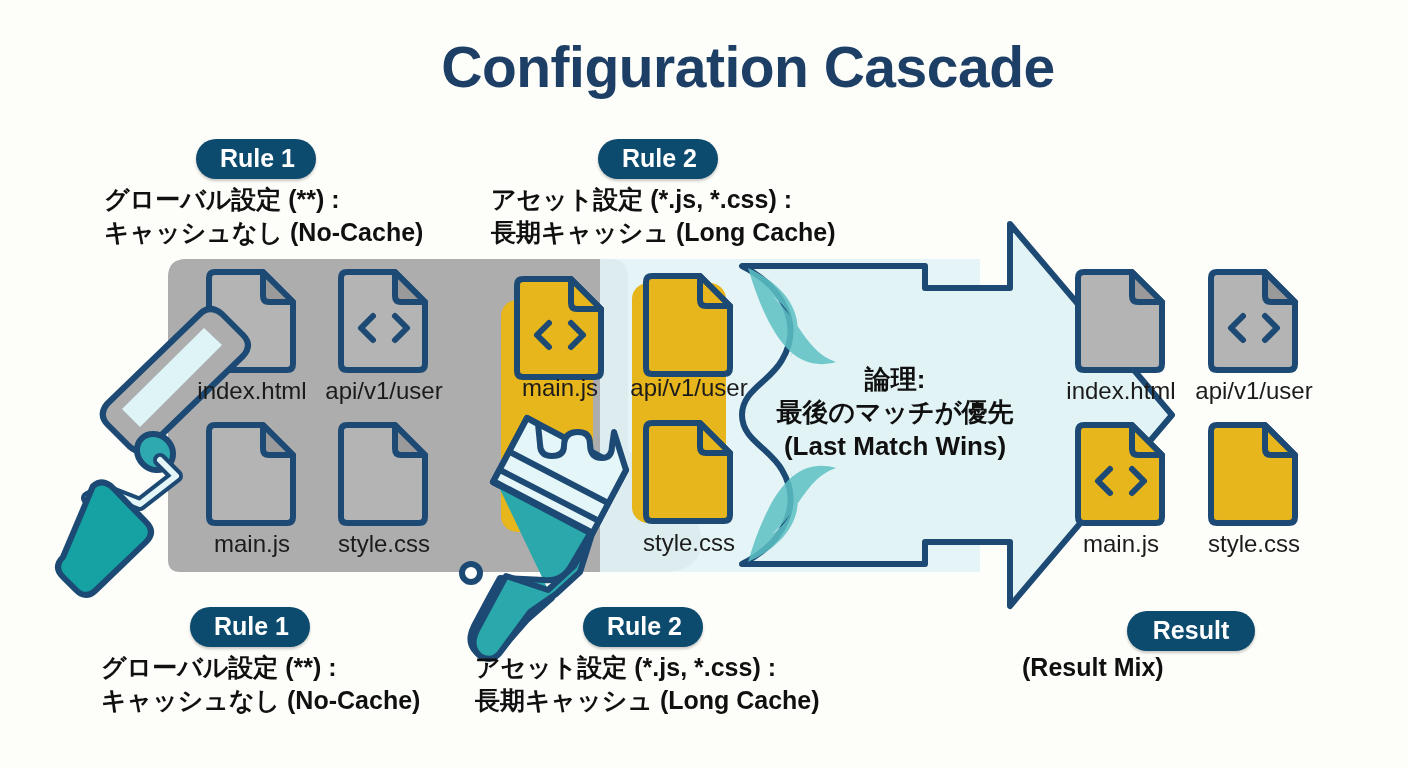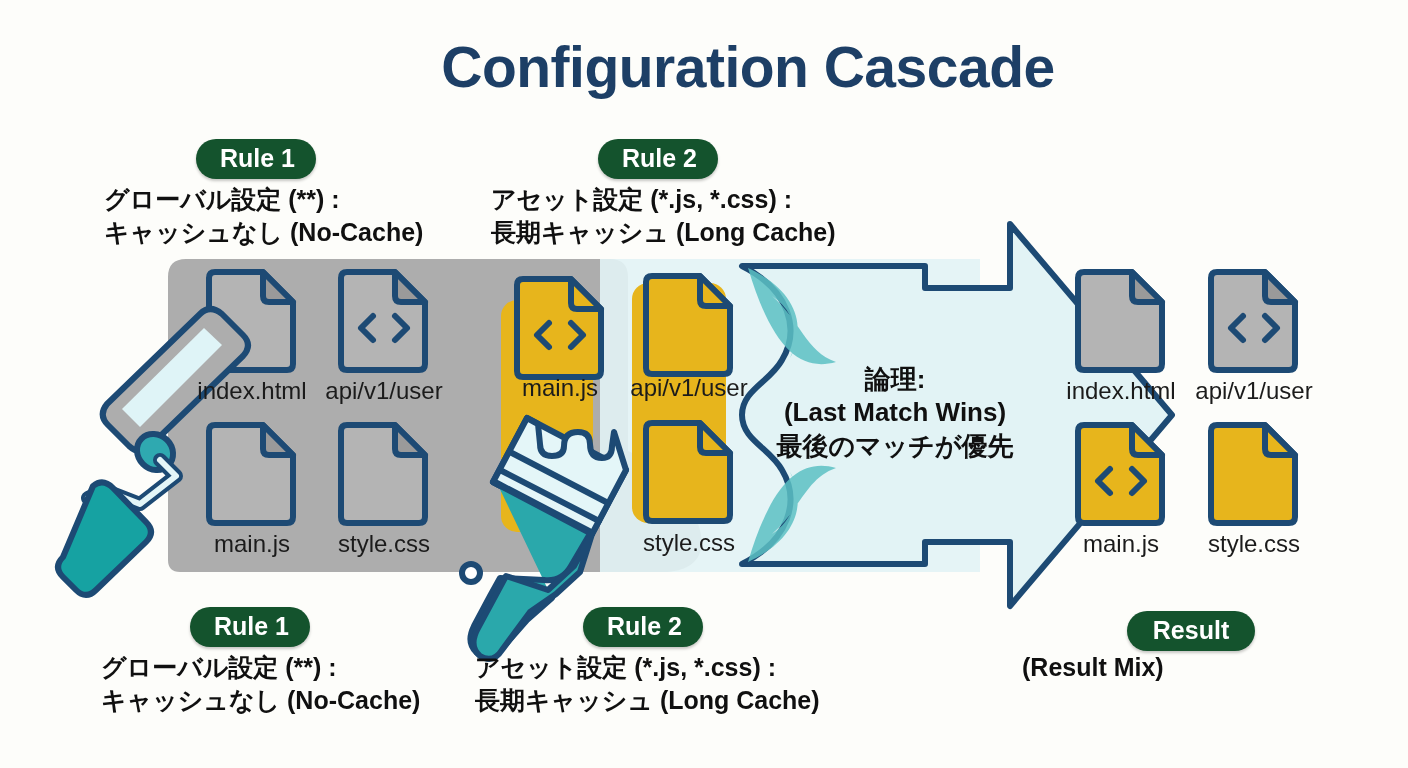--- a/index.html
+++ b/index.html
@@ -20,21 +20,21 @@
     font-size:57px;font-weight:bold;
     letter-spacing:-0.5px;
     color:#1d3f66;
     font-family:"Liberation Sans","DejaVu Sans",sans-serif;
     margin-left:44px;
   }
 
   
   .badge{
     position:absolute;
-    background:#14532d;
+    background:#0c4a6e;
     color:#ffffff;
     border-radius:22px;
     font-size:25px;font-weight:bold;
     padding:5px 24px 7px 24px;
     text-align:center;
     line-height:1.12;
     box-shadow:0 2px 3px rgba(0,0,0,0.22);
     white-space:nowrap;
   }
 
@@ -211,22 +211,22 @@
       <path d="M497,483 L591,532 L571,566 Q562,582 544,580 L500,578 L490,596
                L474,626 Q466,642 476,652 Q487,662 499,652 L527,620 L552,598" fill="#2aa8ab"></path>
       <path d="M493,482 L592,534 L574,566 L548,590 L506,576 L478,628
                Q468,646 480,656 Q493,664 502,650 L530,612 L556,594 L580,572 L592,534" fill="#2aa8ab"></path>
       <circle cx="471" cy="573" r="9" fill="#ffffff"></circle>
     </g>
   </svg>
 
   <div class="caption" style="left:760px;top:363px;width:250px;font-size:26px;line-height:1.28;text-align:center;margin-left:10px;">
     <span>論理:</span>
+    <span class="l2">最後のマッチが優先</span>
     <span class="l2">(Last Match Wins)</span>
-    <span class="l2">最後のマッチが優先</span>
   </div>
 
   <div class="filelabel" style="left:252px;top:377px;">index.html</div>
   <div class="filelabel" style="left:384px;top:377px;">api/v1/user</div>
   <div class="filelabel" style="left:252px;top:530px;">main.js</div>
   <div class="filelabel" style="left:384px;top:530px;">style.css</div>
 
   <div class="filelabel" style="left:560px;top:374px;">main.js</div>
   <div class="filelabel" style="left:689px;top:374px;">api/v1/user</div>
   <div class="filelabel" style="left:689px;top:529px;">style.css</div>

